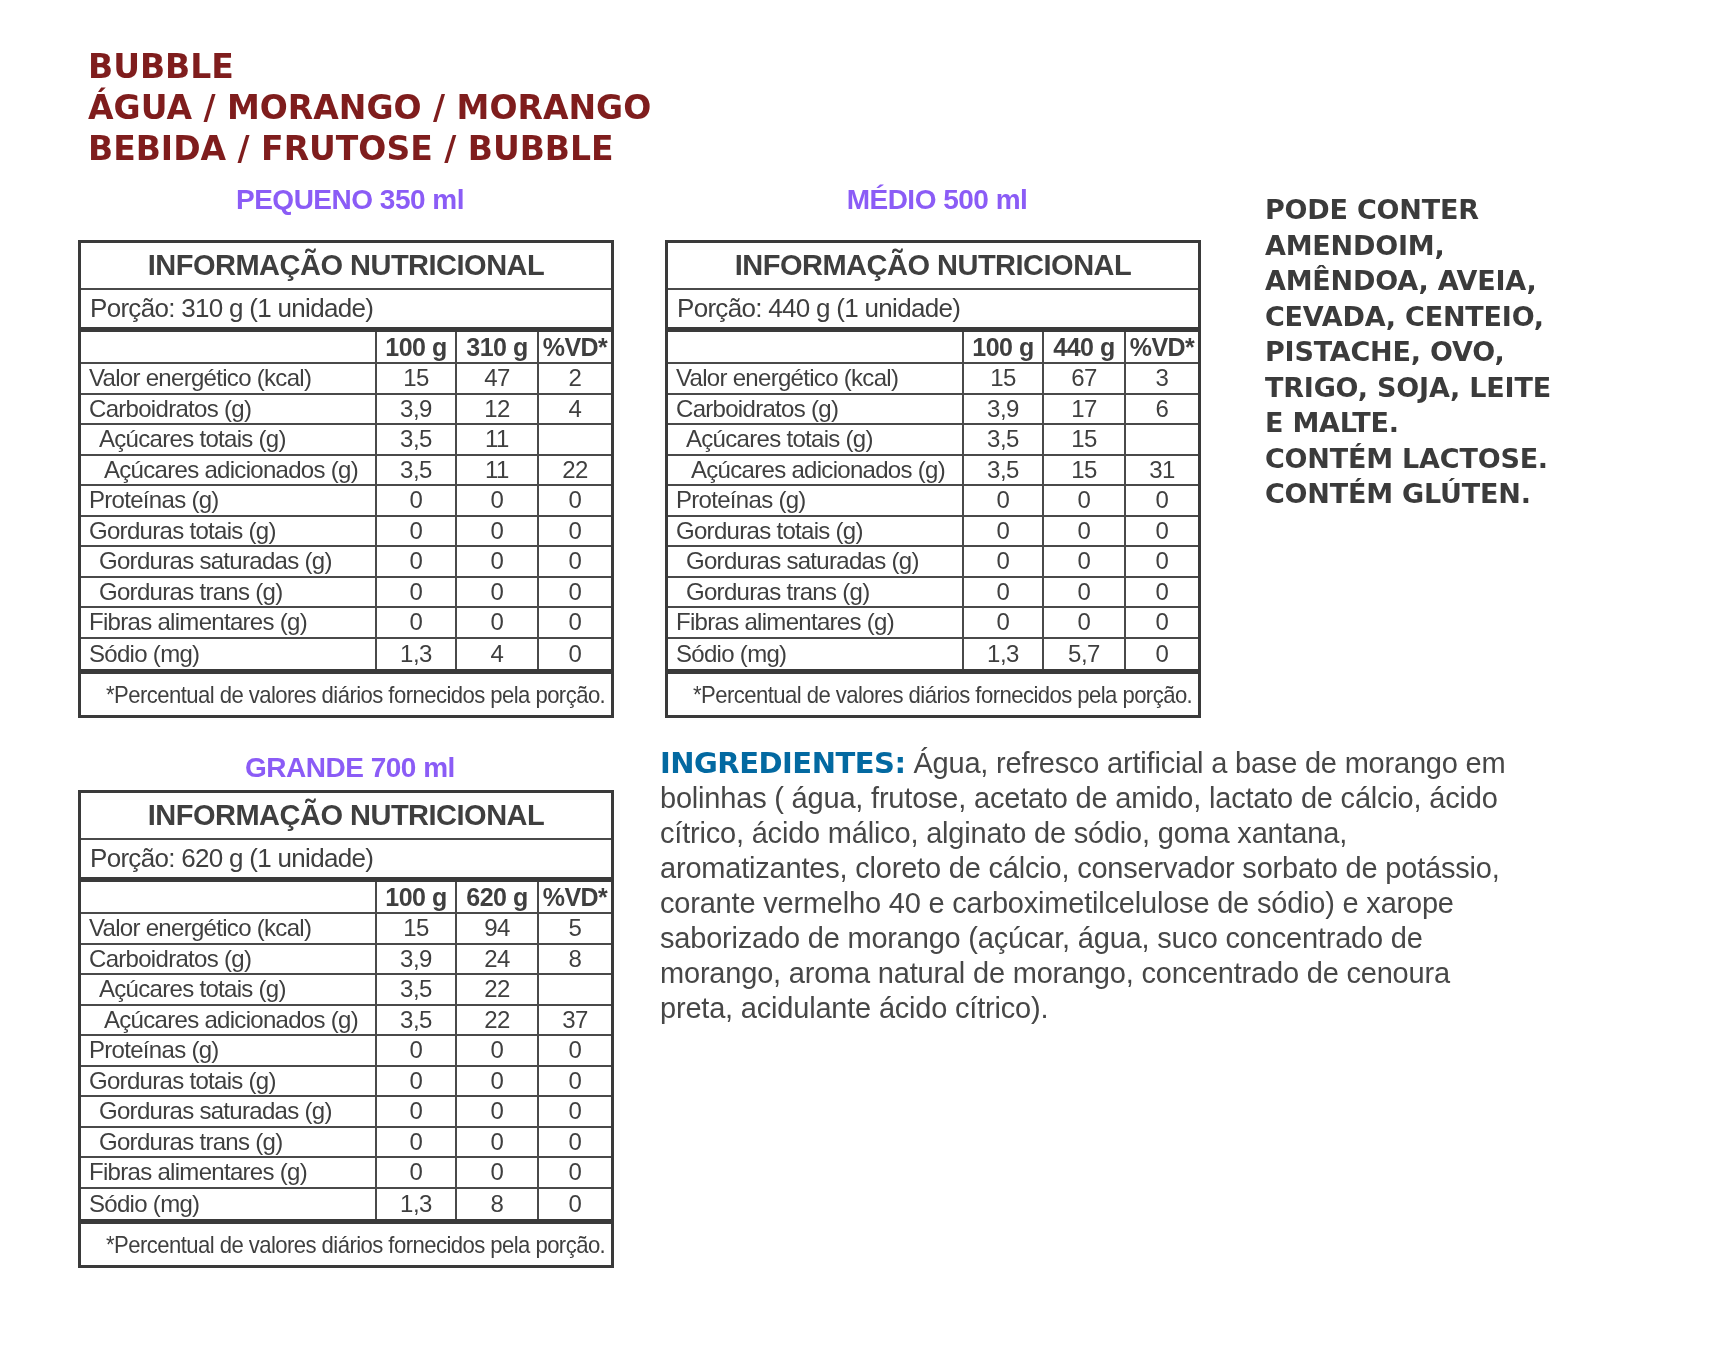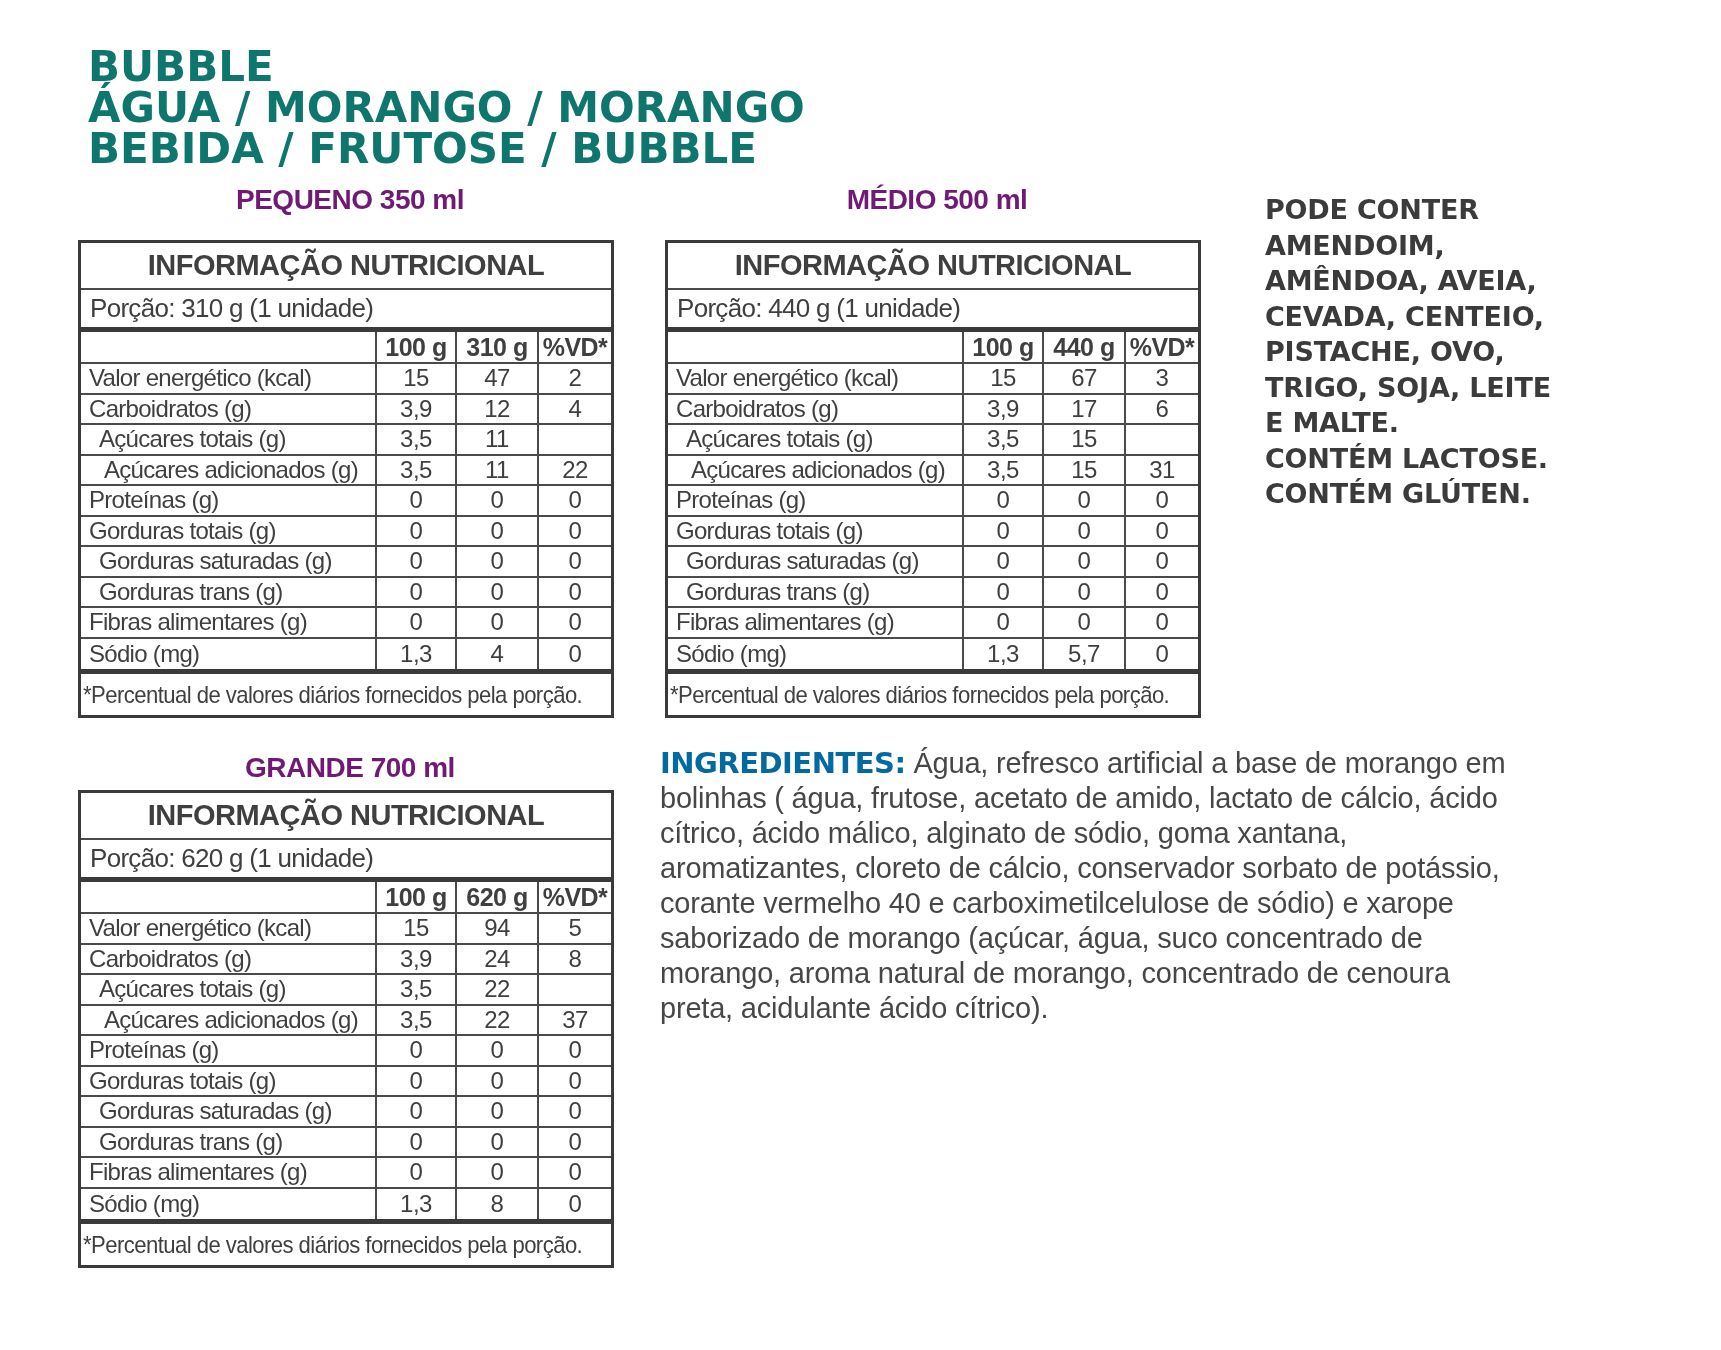--- a/index.html
+++ b/index.html
@@ -14,27 +14,27 @@
     width:1721px;height:1350px;
     background:#fff;
     font-family:"Liberation Sans", sans-serif;
     color:var(--ink);
     overflow:hidden;
   }
   
   .product-title{
     position:absolute;left:88px;top:46px;
     font-family:"DejaVu Sans", sans-serif;
-    font-weight:bold;font-size:42px;line-height:41px;
-    letter-spacing:0px;color:#0f766e;
+    font-weight:bold;font-size:33px;line-height:41px;
+    letter-spacing:0px;color:#7f1d1d;
   }
   
   .size-label{
     position:absolute;width:544px;text-align:center;
-    font-weight:bold;font-size:28px;letter-spacing:-0.5px;color:#701a75;
+    font-weight:bold;font-size:28px;letter-spacing:-0.5px;color:#8b5cf6;
   }
   .sl1{left:78px;top:184px;}
   .sl2{left:665px;top:184px;}
   .sl3{left:78px;top:752px;}
   
   .ntable{
     position:absolute;width:536px;height:478px;
     border:3px solid var(--line);
     background:#fff;
     display:flex;flex-direction:column;
@@ -68,21 +68,21 @@
   .td.lbl.ind1{padding-left:18px;}
   .td.lbl.ind2{margin-left:15px;}
   .td.num{
     justify-content:center;text-align:center;
     border-left:2px solid var(--thin);
     font-size:24px;letter-spacing:-0.5px;
   }
   .t-foot{
     border-top:5px solid var(--line);
     flex:1;display:flex;align-items:center;
-    padding-left:2px;
+    padding-left:25px;
   }
   .t-foot .cond{
     display:inline-block;font-size:24px;letter-spacing:-0.6px;white-space:nowrap;
     transform:scaleX(0.92);transform-origin:0 50%;
   }
   
   .allergen{
     position:absolute;left:1265px;top:192px;width:420px;
     font-family:"DejaVu Sans", sans-serif;
     font-weight:bold;font-size:27px;line-height:35.5px;

